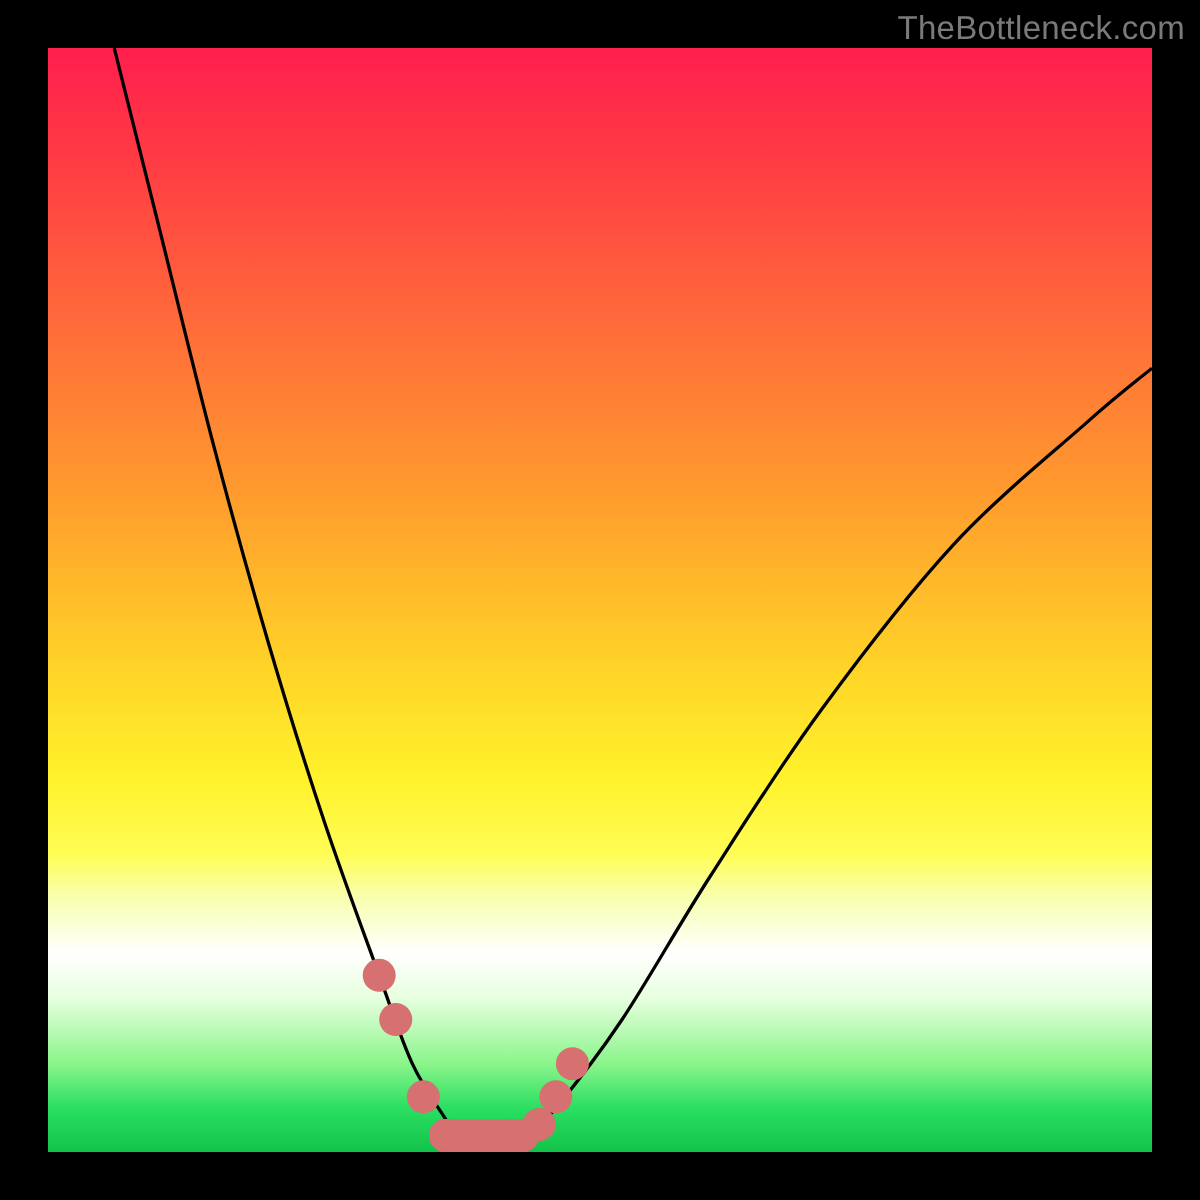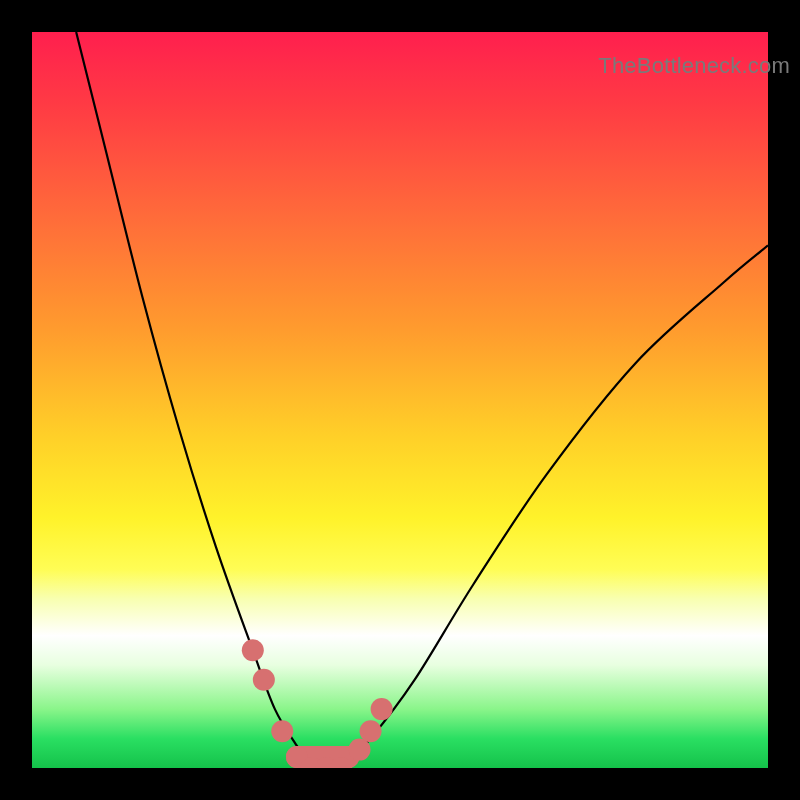--- a/index.html
+++ b/index.html
@@ -46,21 +46,20 @@
   }
   .watermark {
     position: absolute;
     top: 6px;
     right: 10px;
     color: #7a7a7a;
     font-size: 22px;
     font-weight: 500;
     letter-spacing: 0.2px;
     user-select: none;
-    margin-top: 47px;
   }
   svg.curve {
     position: absolute;
     left: 0;
     top: 0;
     width: 736px;
     height: 736px;
   }
   .marker {
     fill: #d77070;

